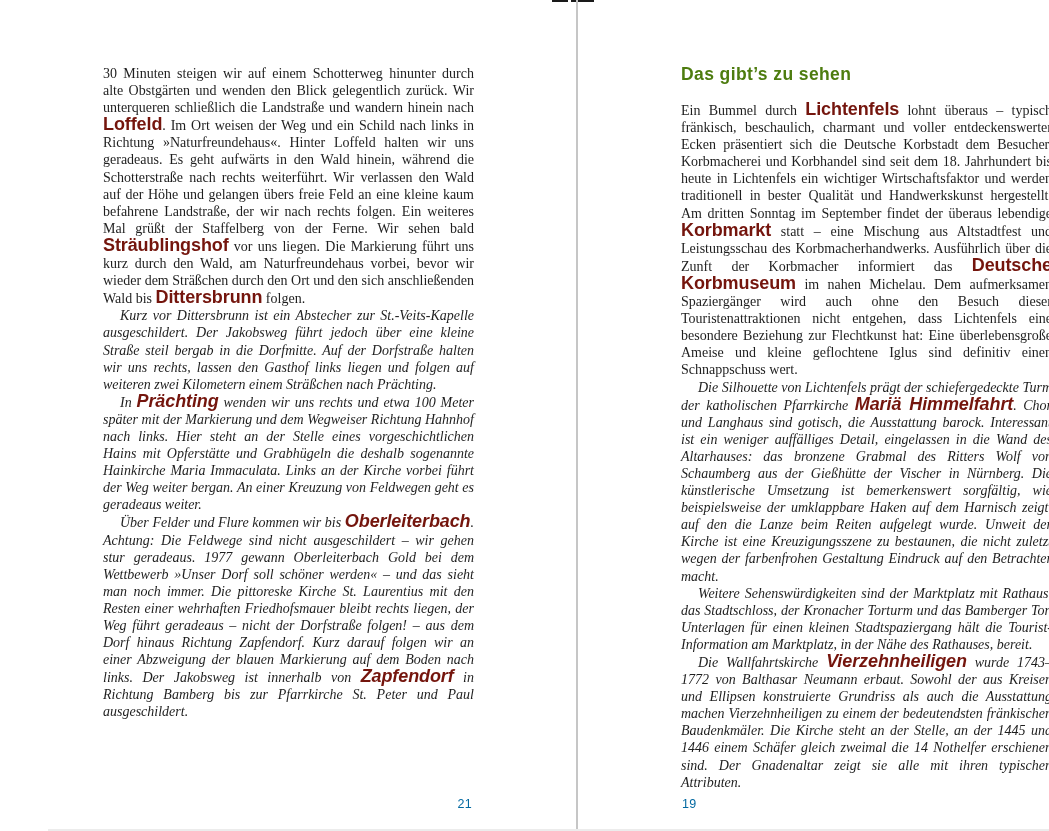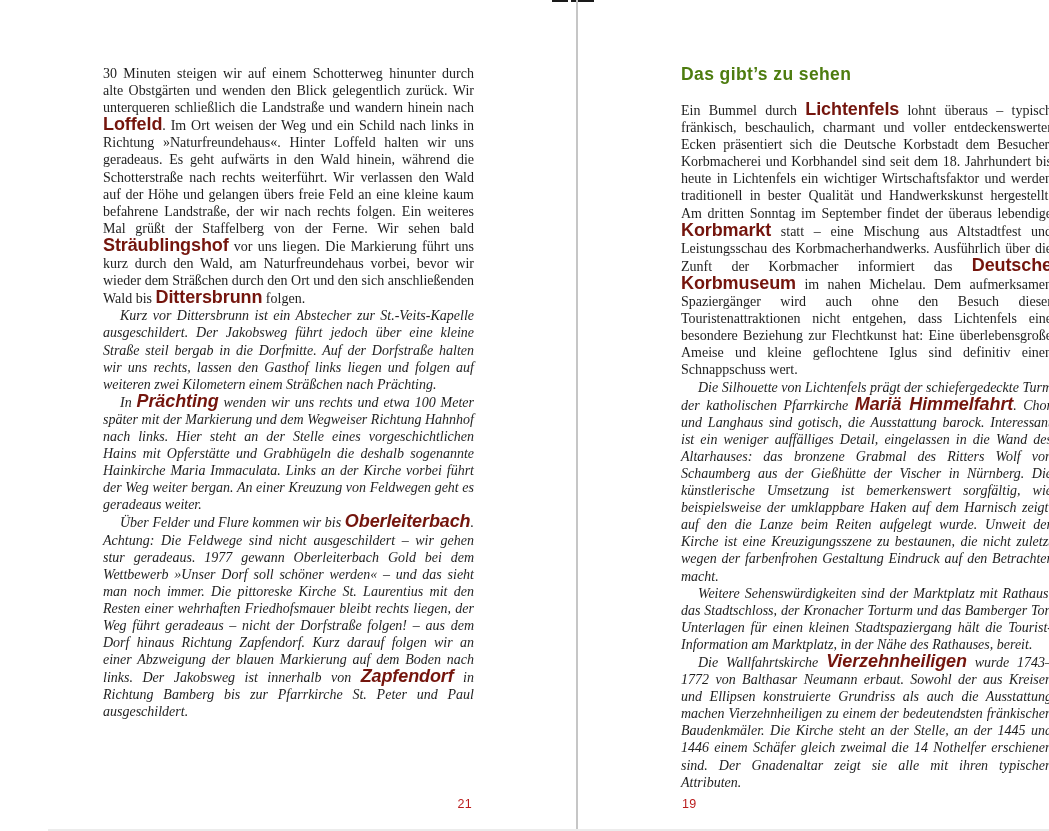--- a/index.html
+++ b/index.html
@@ -73,21 +73,21 @@
     font-size: 18px;
     letter-spacing: -0.1px;
     color: #74150d;
   }
   .page-number {
     position: absolute;
     top: 797px;
     font-family: "Liberation Sans", sans-serif;
     font-size: 12.5px;
     letter-spacing: 0.3px;
-    color: #b91c1c;
+    color: #0369a1;
   }
   .page-number.pn-left {
     left: 55px;
     width: 369px;
     text-align: right;
   }
   .page-number.pn-right {
     left: 634px;
     text-align: left;
   }

